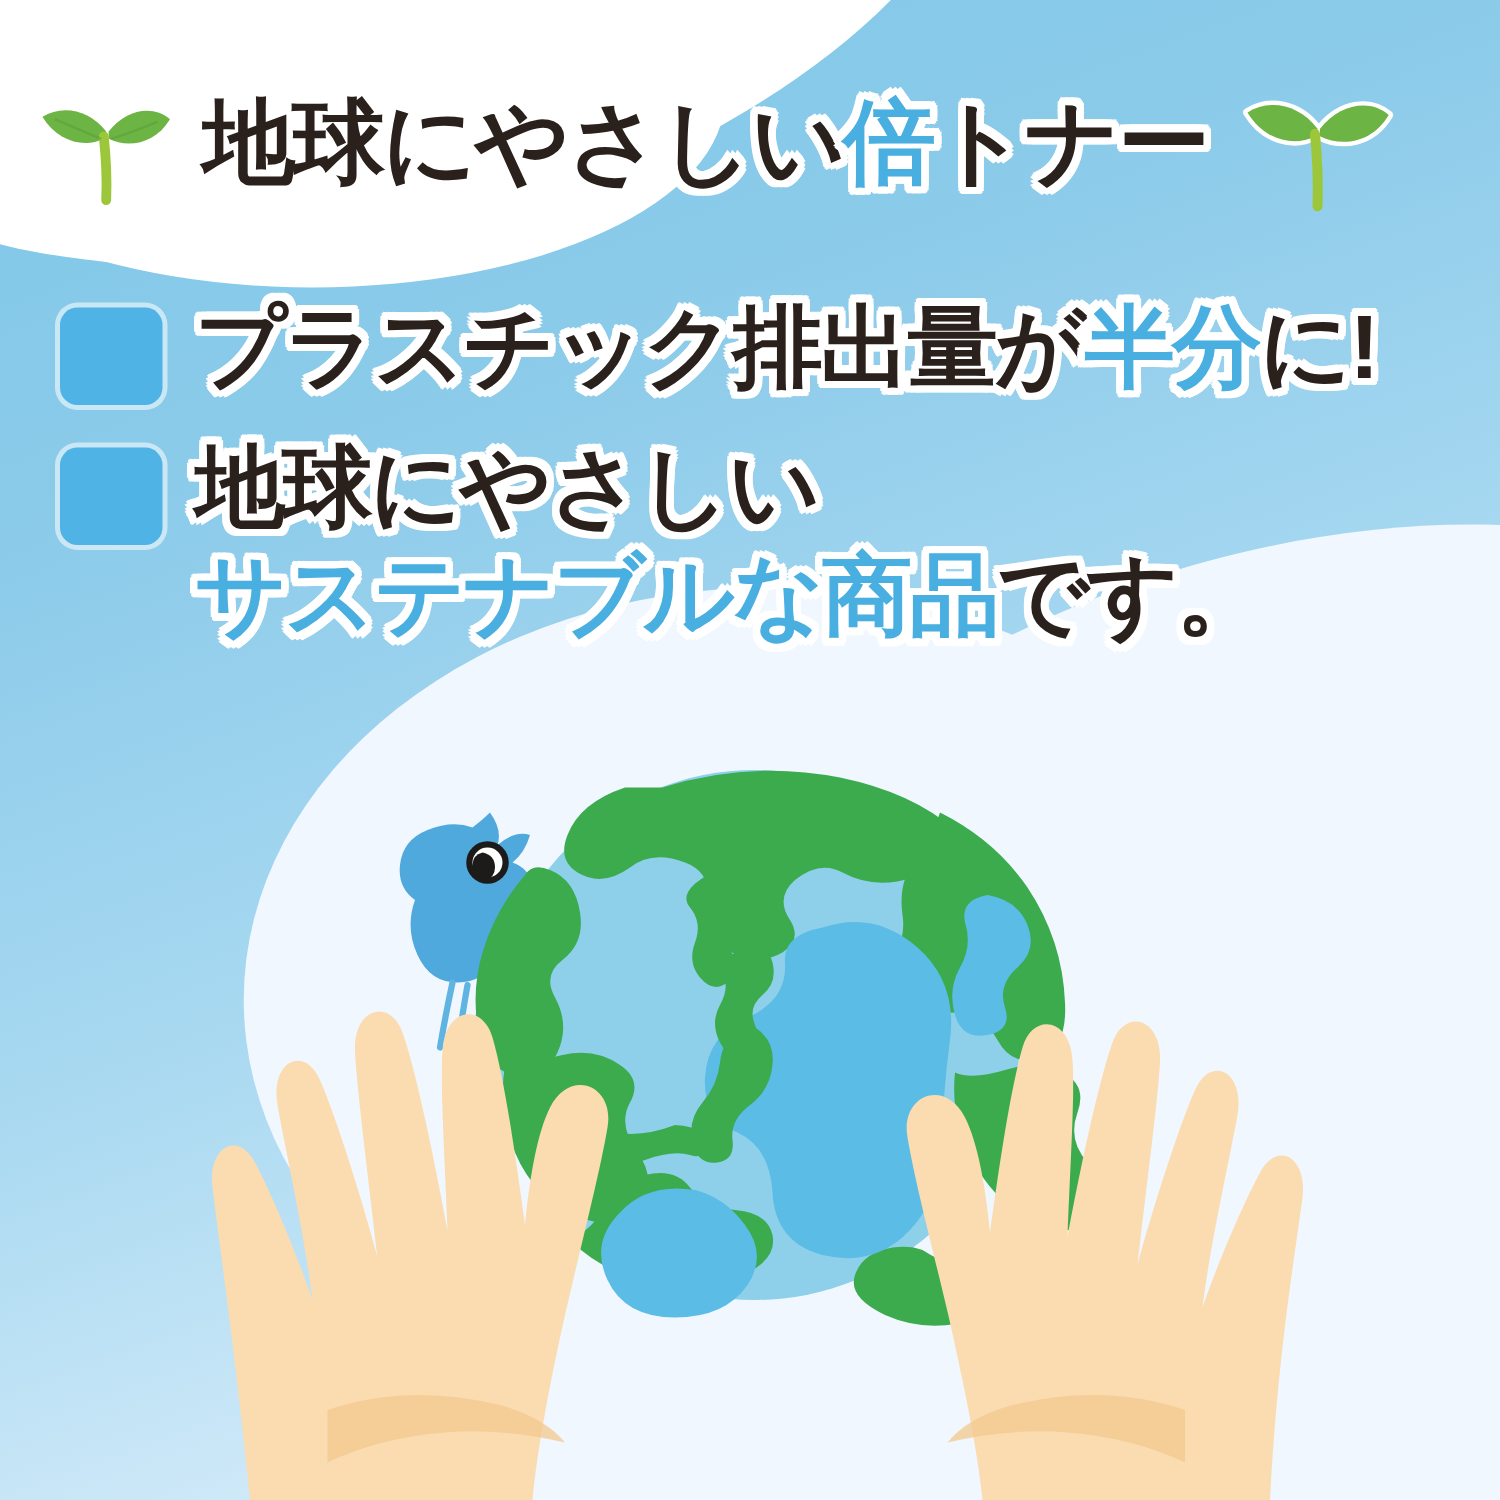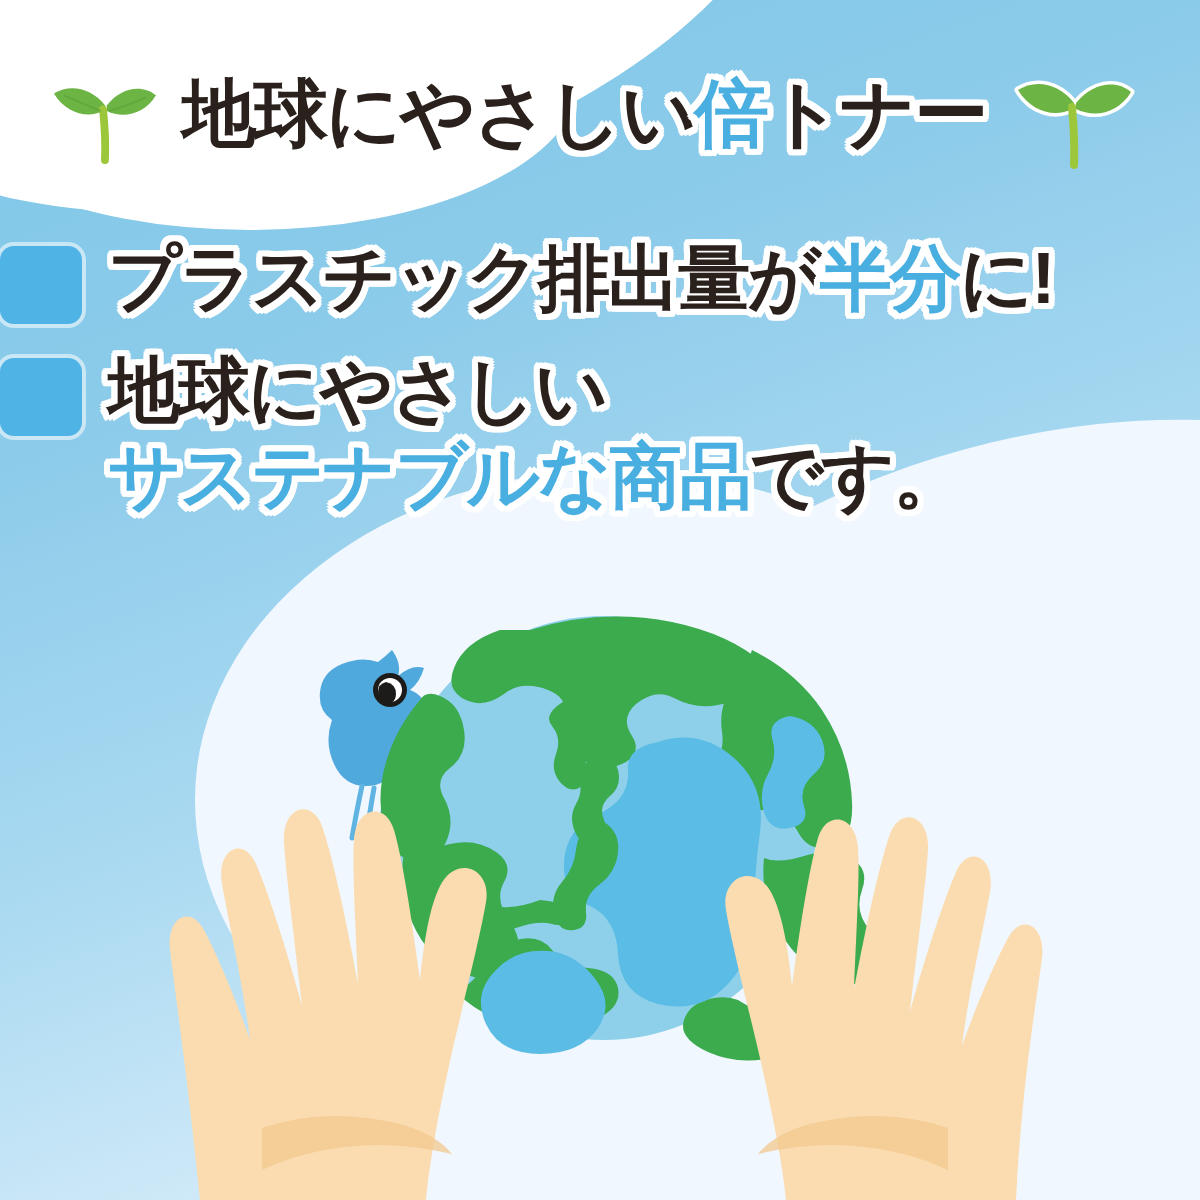--- a/index.html
+++ b/index.html
@@ -23,21 +23,21 @@
   }
   .bg-svg{ position:absolute; inset:0; }
   .bg-svg svg{ display:block; width:1200px; height:1200px; }
 
   
   .header-row{
     position:absolute;
     left:0; top:58px;
     width:1200px; height:112px;
     display:flex; align-items:center;
-    padding-left:44px;
+    padding-left:24px;
     gap:16px;
     z-index:30;
   }
   .sprout{ width:118px; height:104px; flex:0 0 auto; display:block; }
   .sprout.right{ width:132px; height:118px; }
 
   .title{
     font-size:74px;
     font-weight:700;
     letter-spacing:-2px;
@@ -58,20 +58,21 @@
   
   .bullets{
     position:absolute;
     left:0; top:232px;
     width:1200px;
     z-index:30;
   }
   .bullet{
     display:flex;
     align-items:flex-start;
+    padding-left:48px;
     margin-bottom:18px;
   }
   .bullet-square{
     width:82px; height:78px;
     border-radius:14px;
     background:#4fb3e5;
     flex:0 0 auto;
     margin-top:14px;
     box-shadow:0 0 0 4px rgba(255,255,255,.55);
   }
@@ -84,21 +85,21 @@
     color:#2b211c;
     white-space:nowrap;
     text-shadow:
       -5px -5px 0 #fff, 5px -5px 0 #fff, -5px 5px 0 #fff, 5px 5px 0 #fff,
       -6px 0 0 #fff, 6px 0 0 #fff, 0 -6px 0 #fff, 0 6px 0 #fff,
       -4px -6px 0 #fff, 4px -6px 0 #fff, -4px 6px 0 #fff, 4px 6px 0 #fff,
       -6px -3px 0 #fff, 6px -3px 0 #fff, -6px 3px 0 #fff, 6px 3px 0 #fff;
   }
   .bullet-text .accent{ color:#49aee0; }
   .bullet-line{ display:block; }
-  .bullet-line.l2{ margin-top:-6px;font-family:Liberation Serif, serif; }
+  .bullet-line.l2{ margin-top:-6px; }
 
   
   .illustration{
     position:absolute;
     left:0; top:0;
     width:1200px; height:1200px;
     z-index:10;
   }
   .illustration svg{ display:block; width:1200px; height:1200px; }
 </style>

